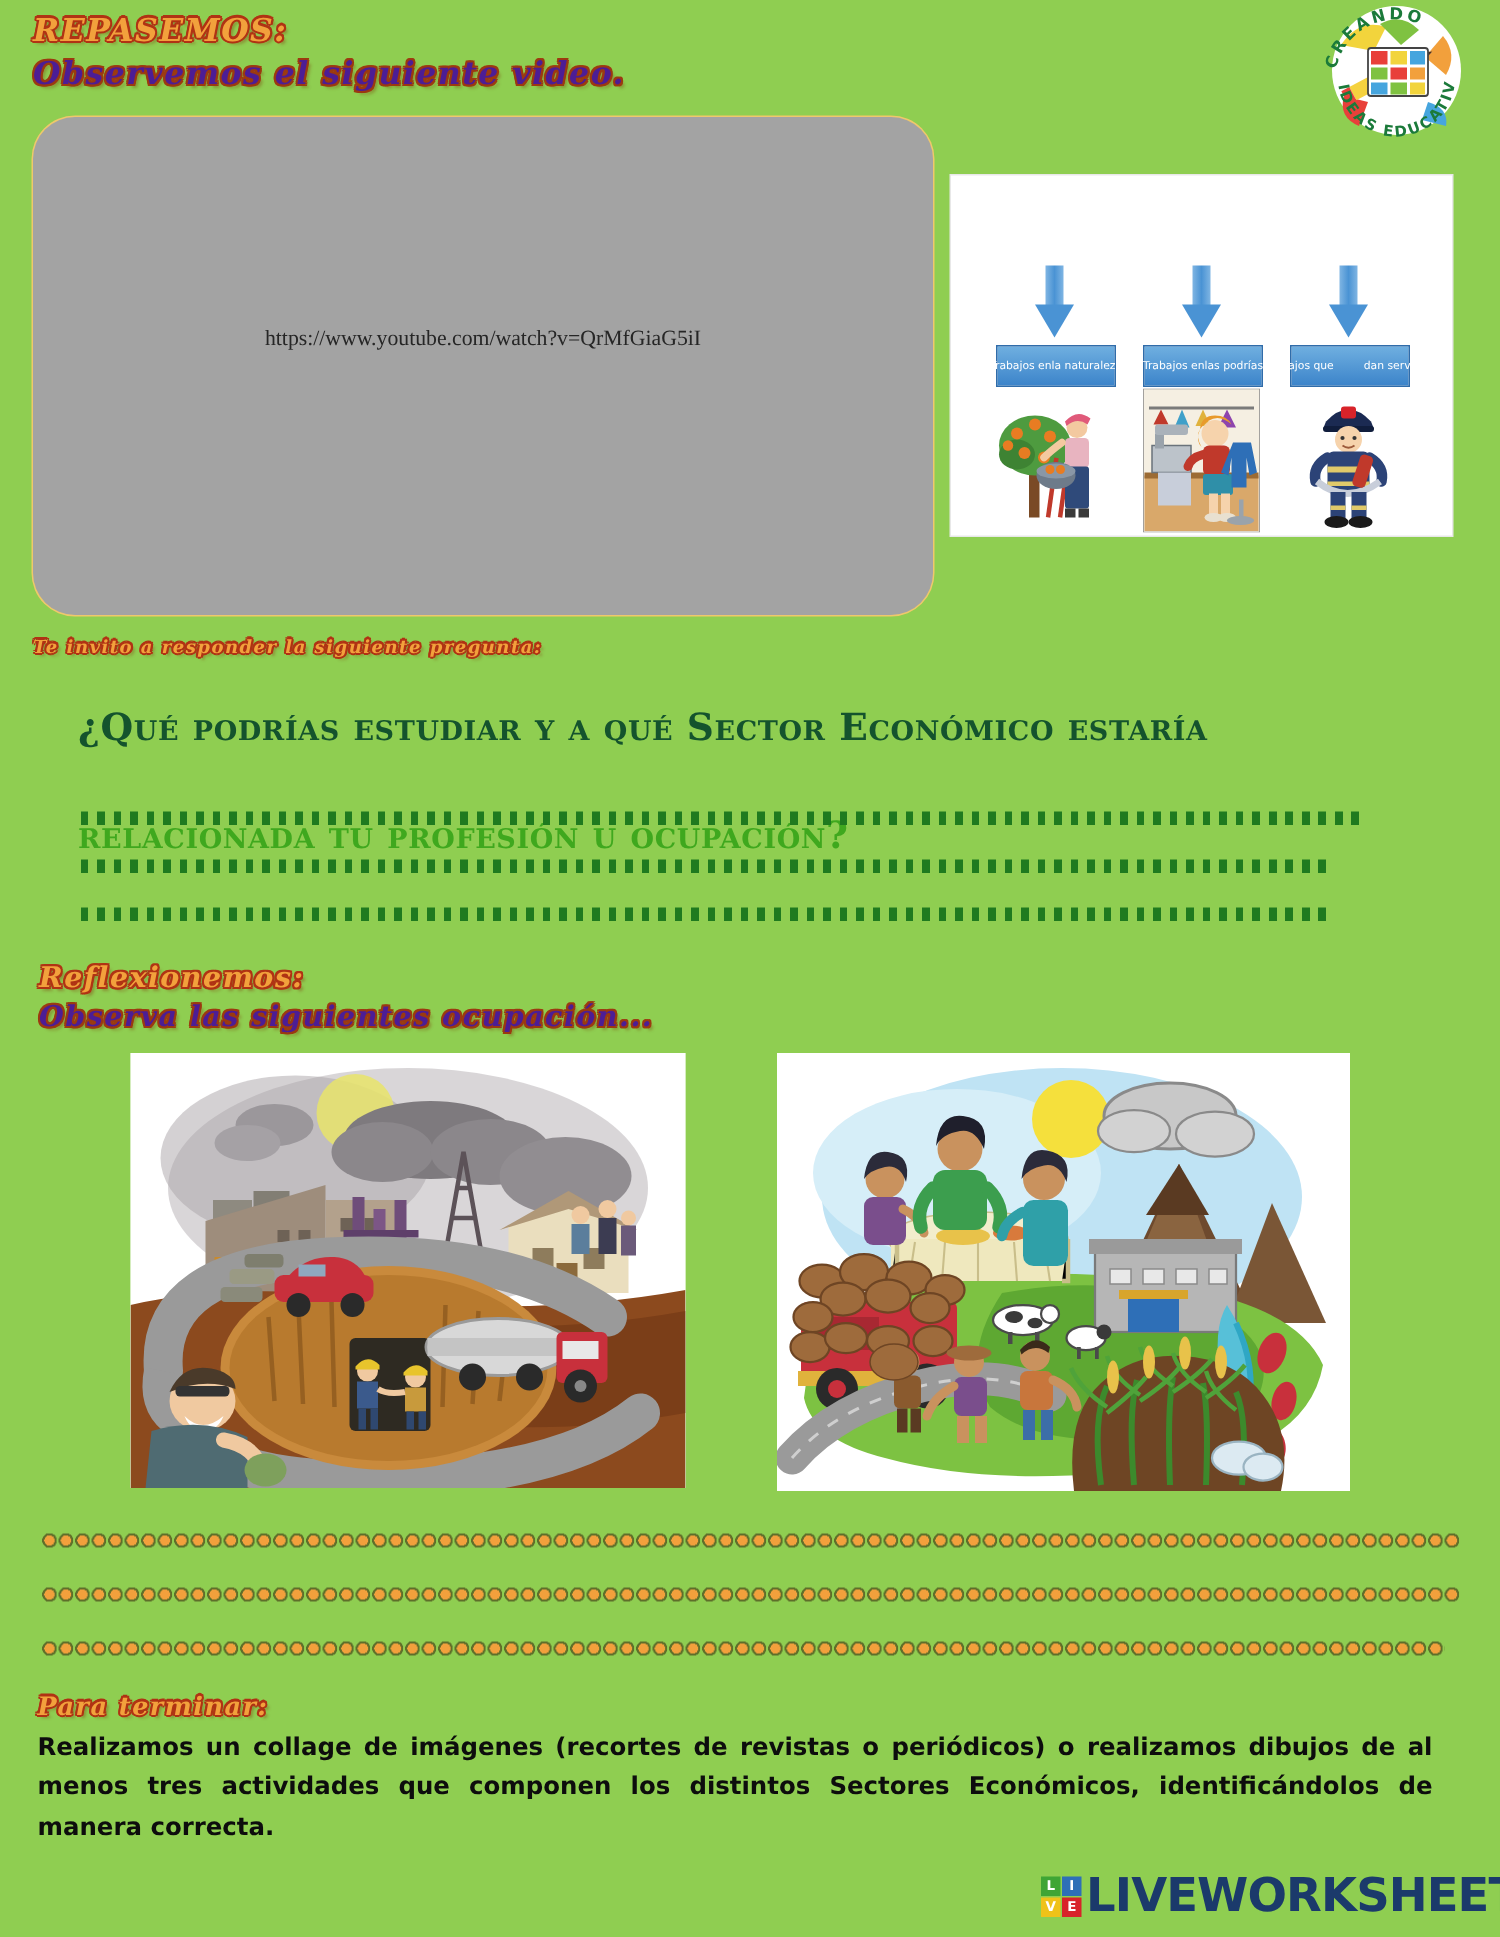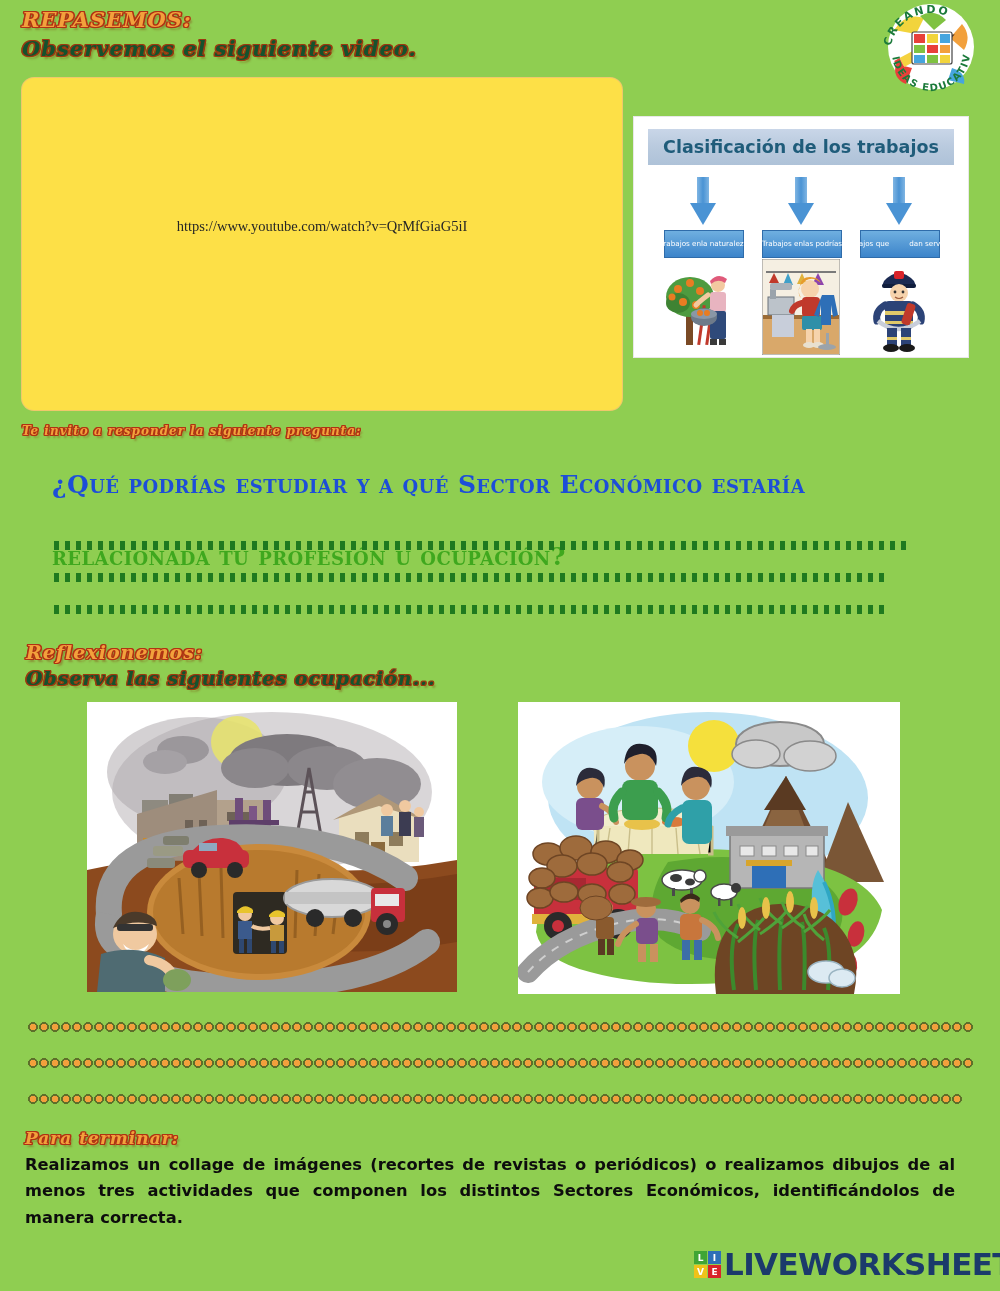--- a/index.html
+++ b/index.html
@@ -16,21 +16,21 @@
   }
 
   
   .abs { position: absolute; }
 
   
   .fancy-heading {
     font-family: "DejaVu Serif", serif;
     font-weight: bold;
     font-style: italic;
-    color: #14532d;
+    color: #4c1d95;
     letter-spacing: 1px;
     text-shadow:
       -1.2px -1.2px 0 #9C3A10,
        1.2px -1.2px 0 #9C3A10,
       -1.2px  1.2px 0 #9C3A10,
        1.2px  1.2px 0 #9C3A10,
        0px   -1.4px 0 #9C3A10,
        0px    1.4px 0 #9C3A10,
       -1.4px  0px   0 #9C3A10,
        1.4px  0px   0 #9C3A10,
@@ -56,22 +56,22 @@
   #hdr-observemos{ left: 22px; top: 36px; font-size: 21px; }
 
   
   #logo-creando {
     left: 876px; top: 2px; width: 110px; height: 90px;
   }
 
   
   #video-panel {
     left: 22px; top: 78px; width: 600px; height: 332px;
-    background: #fde047;
-    border-radius: 12px;
+    background: #a3a3a3;
+    border-radius: 28px;
     box-shadow: 0 0 0 1px rgba(250,200,110,.9);
   }
   #video-url {
     left: 0; right: 0; top: 140px;
     text-align: center;
     font-family: "Liberation Serif", serif;
     font-size: 14.5px;
     color: #262626;
   }
 
@@ -132,21 +132,21 @@
   
   #hdr-te-invito { left: 22px; top: 424px; font-size: 12px; }
   .question-line {
     position: absolute;
     font-family: "DejaVu Serif", serif;
     font-weight: bold;
     font-variant: small-caps;
     letter-spacing: .4px;
     white-space: nowrap;
   }
-  #q-line-1 { left: 52px; top: 470px; font-size: 25px; color: #1d4ed8; }
+  #q-line-1 { left: 52px; top: 470px; font-size: 25px; color: #14532d; }
   #q-line-2 { left: 52px; top: 503px; font-size: 25px; color: #3FA81E; margin-top: 39px; }
 
   .dotline {
     position: absolute;
     height: 9px;
     background-image: repeating-linear-gradient(to right,
         #1F7A1F 0px, #1F7A1F 5px, transparent 5px, transparent 11px);
   }
   #dot-1 { left: 54px; top: 541px; width: 857px; }
   #dot-2 { left: 54px; top: 573px; width: 834px; }
@@ -268,23 +268,20 @@
     </text>
   </svg>
 </div>
 
 <div class="abs" id="video-panel">
   <div class="abs" id="video-url">https://www.youtube.com/watch?v=QrMfGiaG5iI</div>
 </div>
 
 <div class="abs" id="classification-img">
 
-  <div class="abs" id="clasif-title-bar">
-    <span class="t">Clasificación de los trabajos</span>
-  </div>
 
   <div class="arrow" style="left:56px; top:60px;">
     <div class="shaft"></div>
       <div class="head"></div>
   </div>
   <div class="arrow" style="left:154px; top:60px;">
     <div class="shaft"></div>
       <div class="head"></div>
   </div>
   <div class="arrow" style="left:252px; top:60px;">

